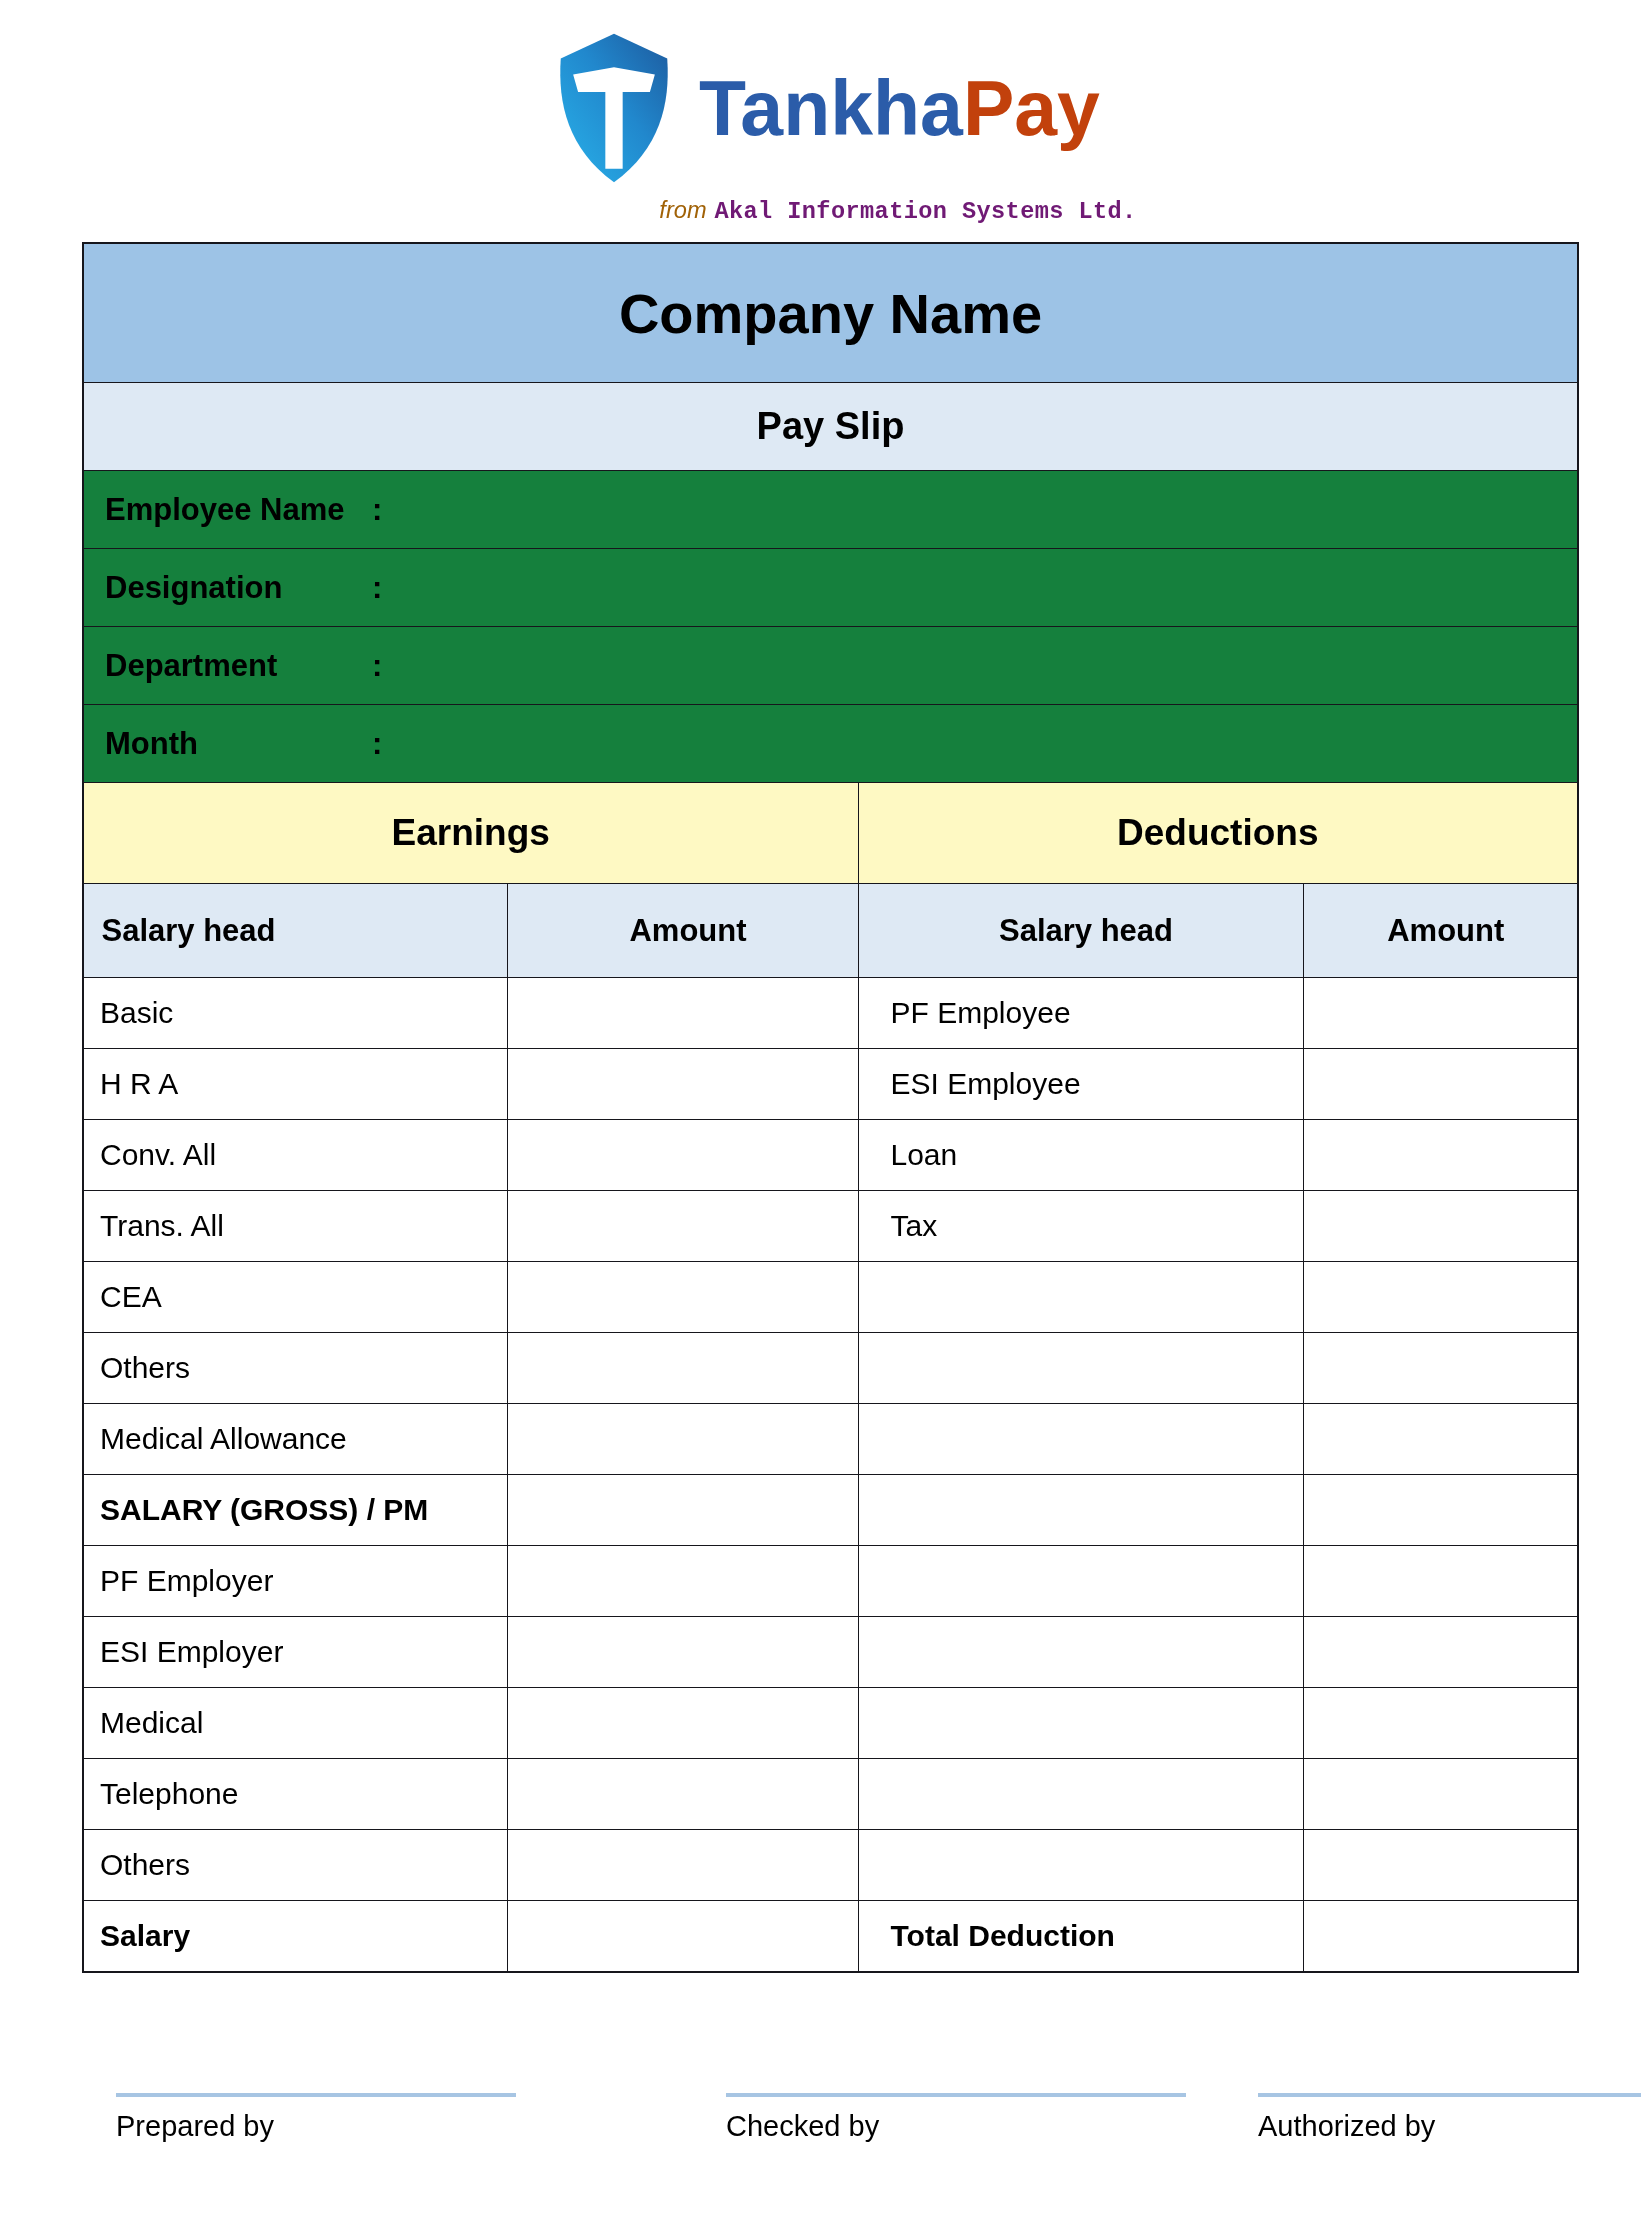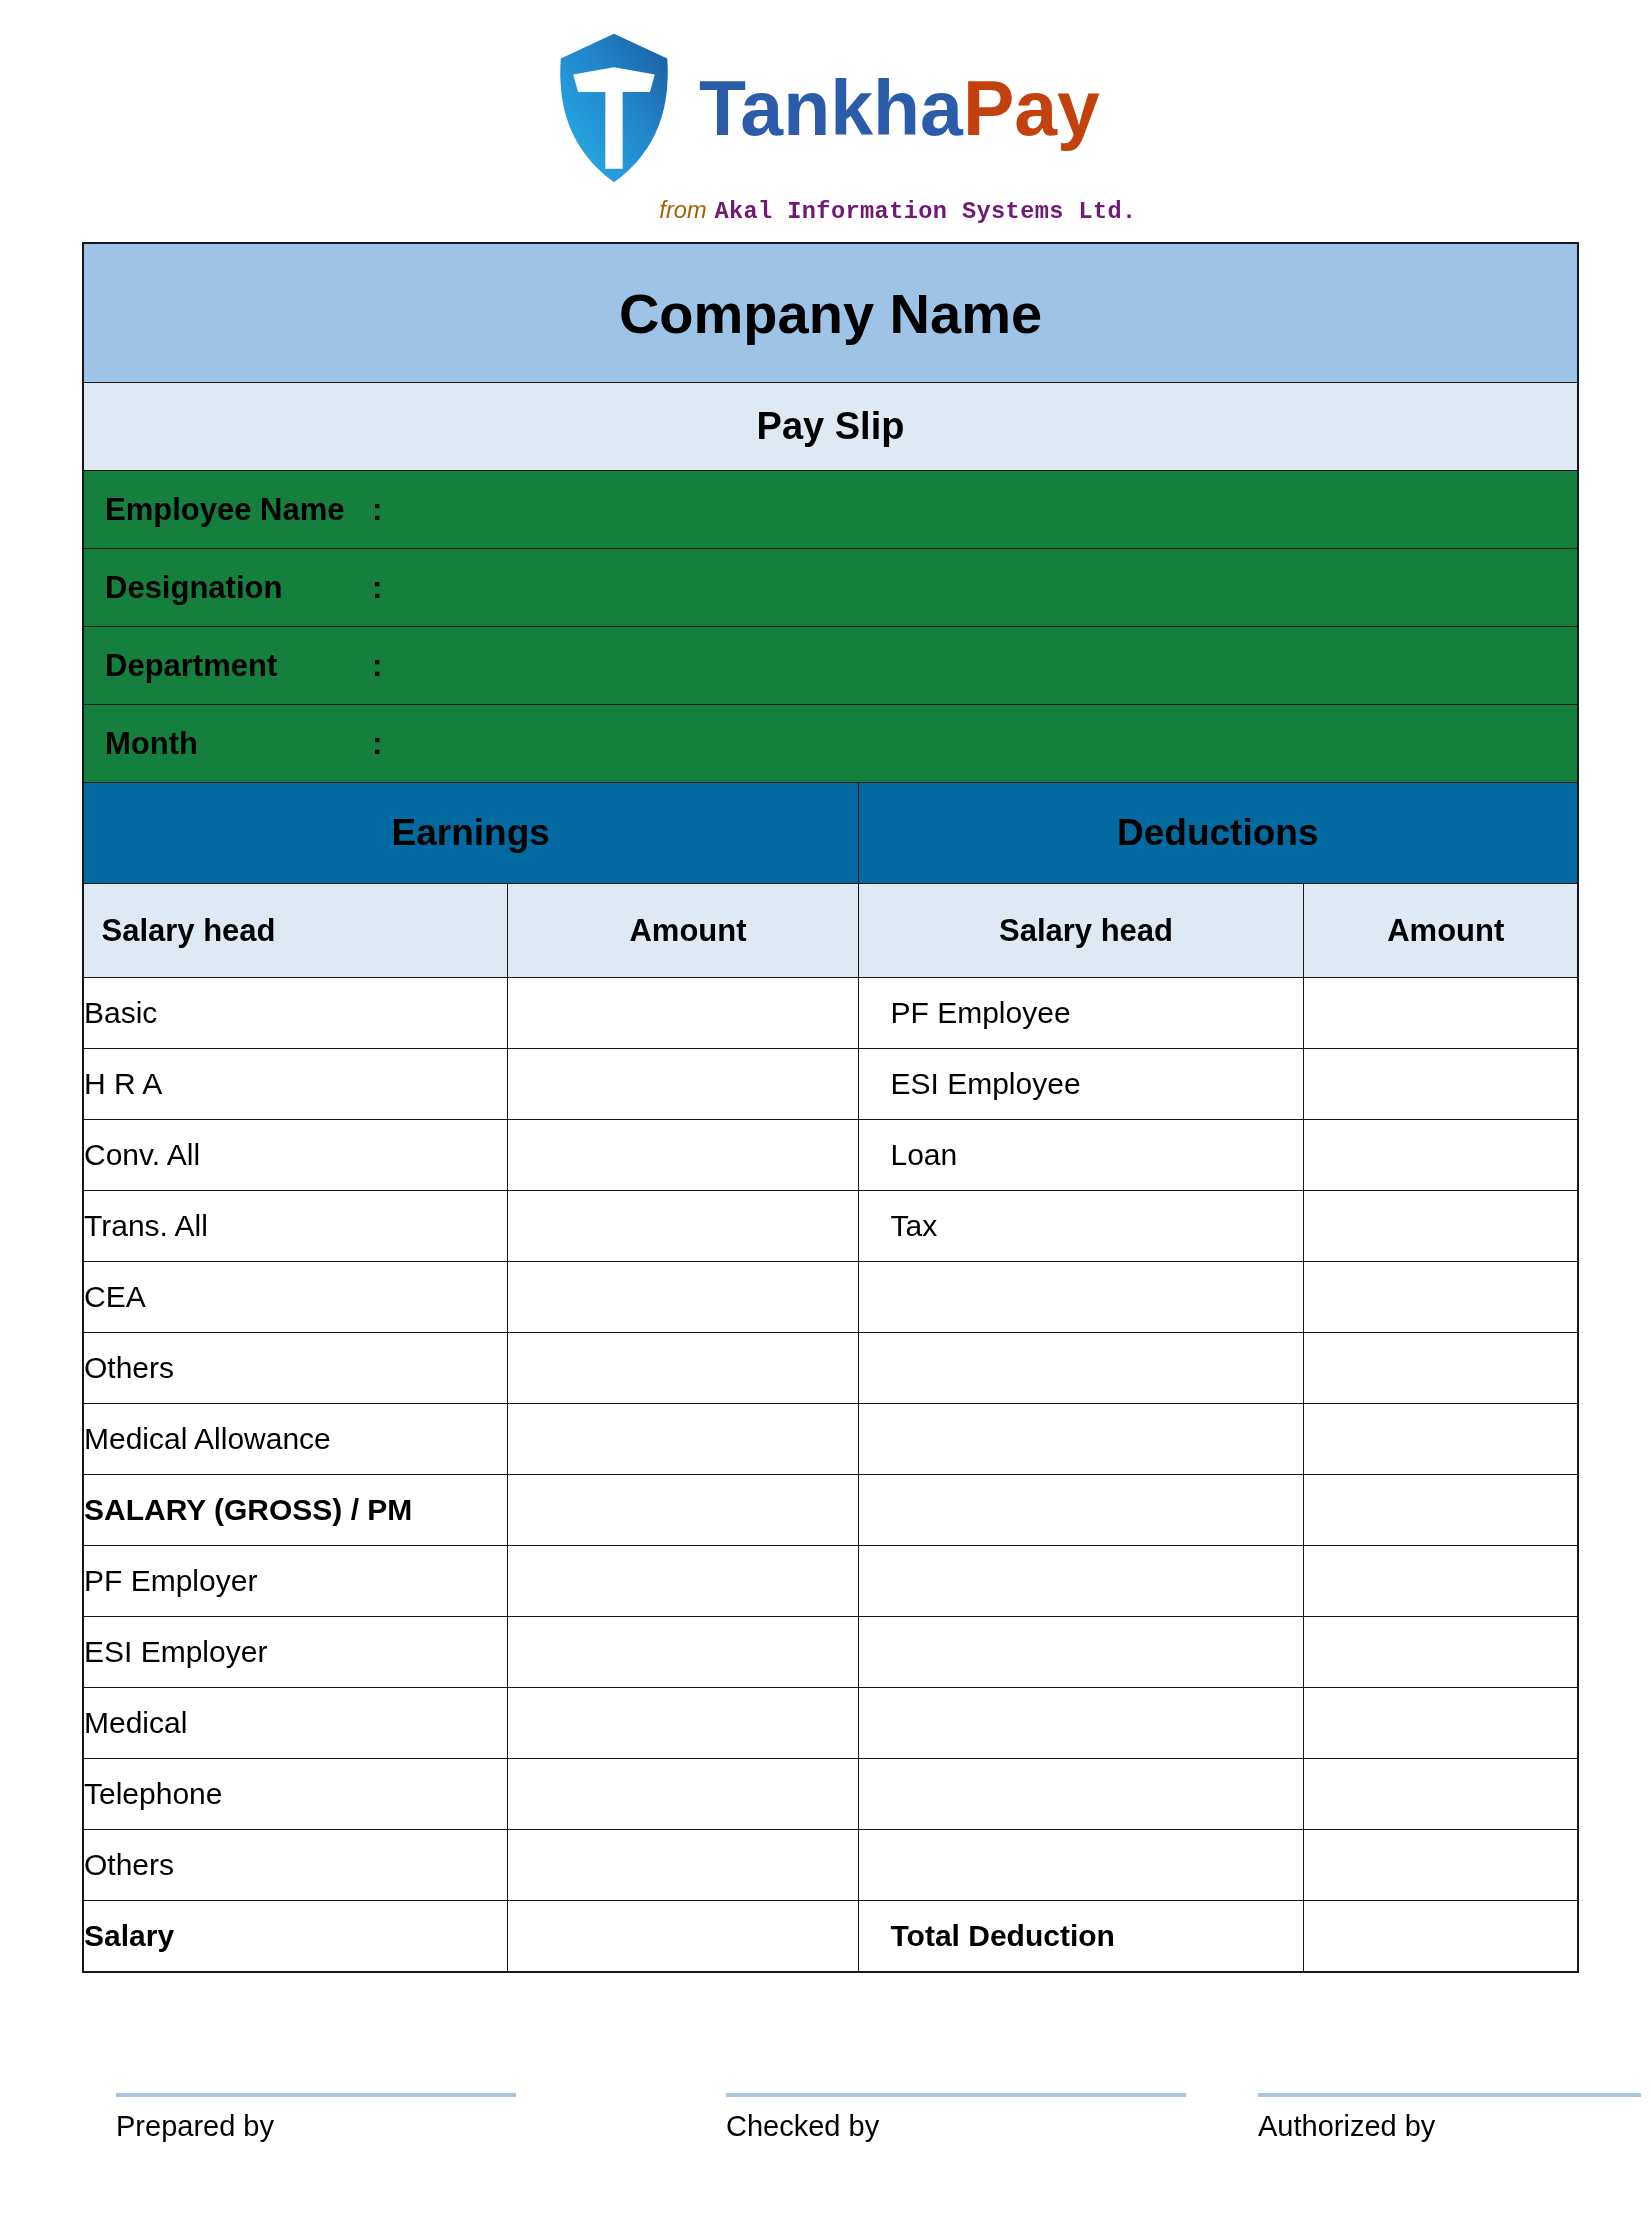--- a/index.html
+++ b/index.html
@@ -36,25 +36,25 @@
   }
   table.slip td{
     border:1.7px solid #16161c;
     vertical-align:middle;
     overflow:hidden;white-space:nowrap;
   }
   tr.company td{height:136px;background:#9dc3e6;text-align:center;font-weight:bold;font-size:56px;}
   tr.title   td{height:85px; background:#dee9f4;text-align:center;font-weight:bold;font-size:38px;}
   tr.info    td{height:75px; background:#15803d;font-weight:bold;font-size:31px;padding-left:21px;text-align:left;}
   .ilabel{display:inline-block;width:267px;}
-  tr.sec td{height:98px;background:#0369a1;text-align:center;font-weight:bold;font-size:37px;}
+  tr.sec td{height:98px;background:#fef9c3;text-align:center;font-weight:bold;font-size:37px;}
   tr.cols td{height:91px;background:#dee9f4;font-weight:bold;font-size:31px;text-align:center;padding-left:12px;}
   tr.cols td.first{text-align:left;padding-left:17.5px;}
   tr.row td{height:68px;background:#ffffff;font-size:30px;}
-  td.lbl{padding-left:0;text-align:left;}
+  td.lbl{padding-left:16px;text-align:left;}
   td.dlbl{padding-left:32px;text-align:left;}
   td.mid{border-left-width:2.6px;}
   .bold{font-weight:bold;}
 
   
   .sig{position:absolute;top:2093px;}
   .sig .line{height:4.4px;background:#a7c5e3;width:100%;}
   .sig .lab{font-size:29px;margin-top:13px;color:#000;}
   #sig-prepared  {left:116px; width:400px;}
   #sig-checked   {left:726px; width:460px;}

